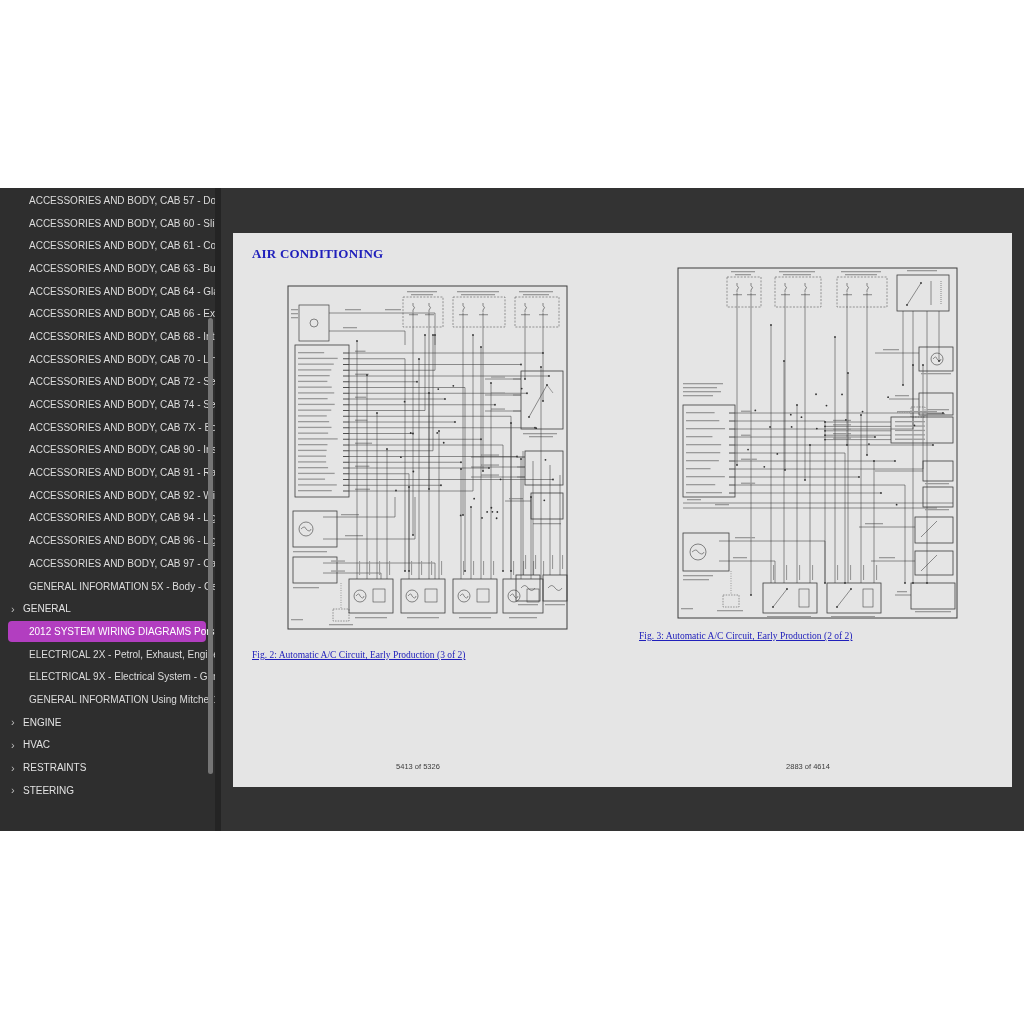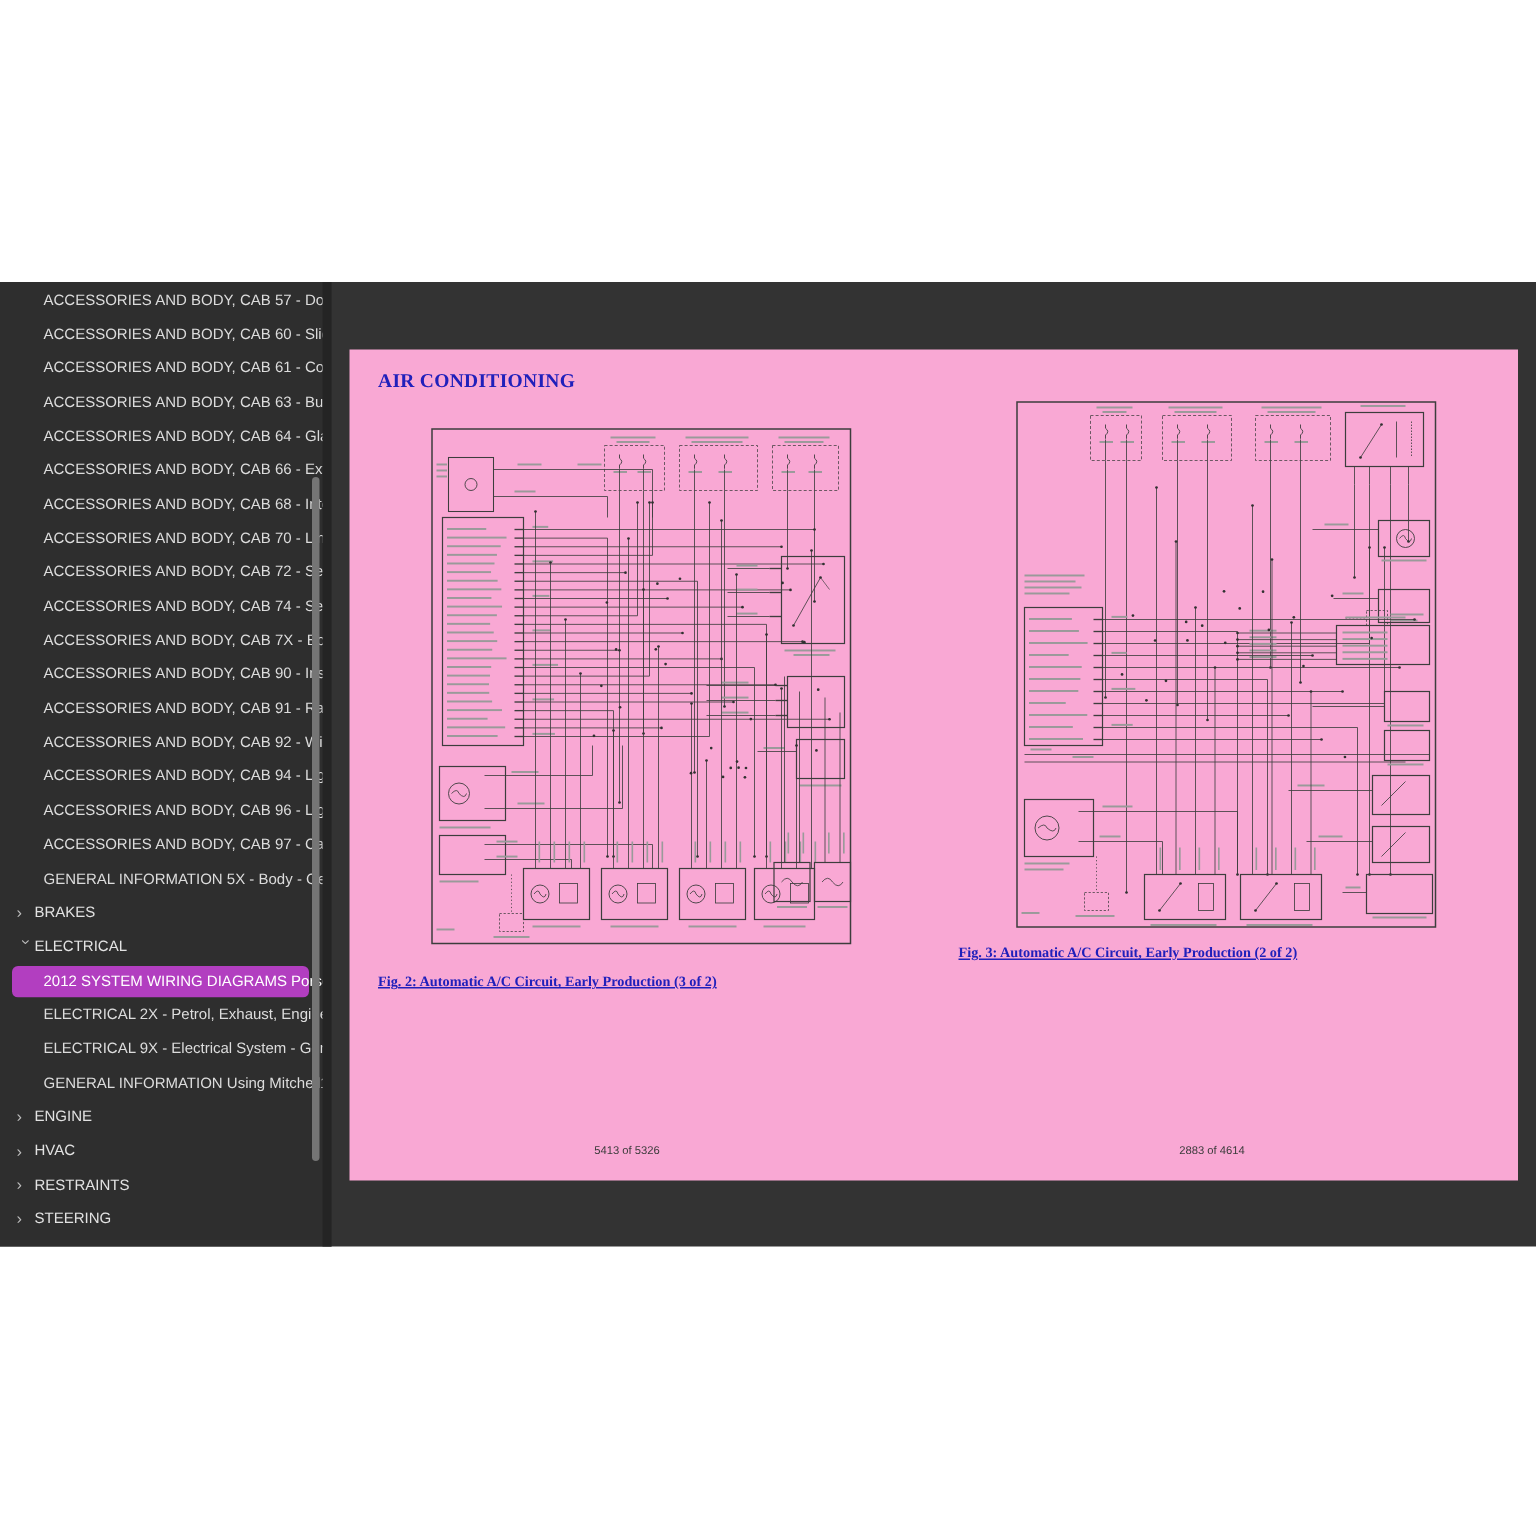--- a/index.html
+++ b/index.html
@@ -16,26 +16,26 @@
   .sb-row.group{padding-left:11px;color:#e2e2e2;}
   .sb-row .chev{display:inline-block;width:12px;color:#bdbdbd;font-size:11px;line-height:10px;
                 transform-origin:45% 55%;}
   .sb-row .chev.open{transform:rotate(90deg);}
   .sb-row.sel{padding-left:0;}
   .pill{margin-left:8px;height:21px;width:198px;border-radius:4px;display:flex;align-items:center;
         padding-left:21px;box-sizing:border-box;color:#fff;}
   .sb-scroll{position:absolute;right:2px;top:130px;width:5px;height:456px;border-radius:3px;background:#757575;}
   
   .content{position:absolute;left:227px;top:0;right:0;height:100%;}
-  .page{position:absolute;left:6px;top:45px;width:779px;height:554px;background:#f9a8d4;}
+  .page{position:absolute;left:6px;top:45px;width:779px;height:554px;background:#e5e5e5;}
   .doc-title{position:absolute;left:19px;top:13px;margin:0;font-family:"Liberation Serif",serif;
              font-weight:bold;font-size:13px;letter-spacing:.2px;}
   .diagram{position:absolute;}
   .diagram svg{display:block;}
-  .fig-caption{position:absolute;font-family:"Liberation Serif",serif;font-weight:bold;
+  .fig-caption{position:absolute;font-family:"Liberation Serif",serif;font-weight:normal;
                font-size:9.5px;text-decoration:underline;cursor:pointer;}
   .pagenum{position:absolute;width:110px;text-align:center;font-size:7.5px;color:#3c3c3c;}
 </style>
 </head>
 <body>
 
 <div class="screen">
   <div class="app-window">
 
     <nav class="sidebar">
@@ -89,25 +89,21 @@
             <span>ACCESSORIES AND BODY, CAB 96 - Lights,...</span>
           </div>
           <div class="sb-row leaf">
             <span>ACCESSORIES AND BODY, CAB 97 - Cables...</span>
           </div>
           <div class="sb-row leaf">
             <span>GENERAL INFORMATION 5X - Body - Gener...</span>
           </div>
           <div class="sb-row group">
             <span class="chev">›</span>
-            <span>BRAKES</span>
-          </div>
-          <div class="sb-row group">
-            <span class="chev open">›</span>
-            <span>ELECTRICAL</span>
+            <span>GENERAL</span>
           </div>
           <div class="sb-row leaf sel">
             <div class="pill" style="background: rgb(178, 62, 192);">
               <span>2012 SYSTEM WIRING DIAGRAMS Porsche...</span>
             </div>
           </div>
           <div class="sb-row leaf">
             <span>ELECTRICAL 2X - Petrol, Exhaust, Engine-El...</span>
           </div>
           <div class="sb-row leaf">

